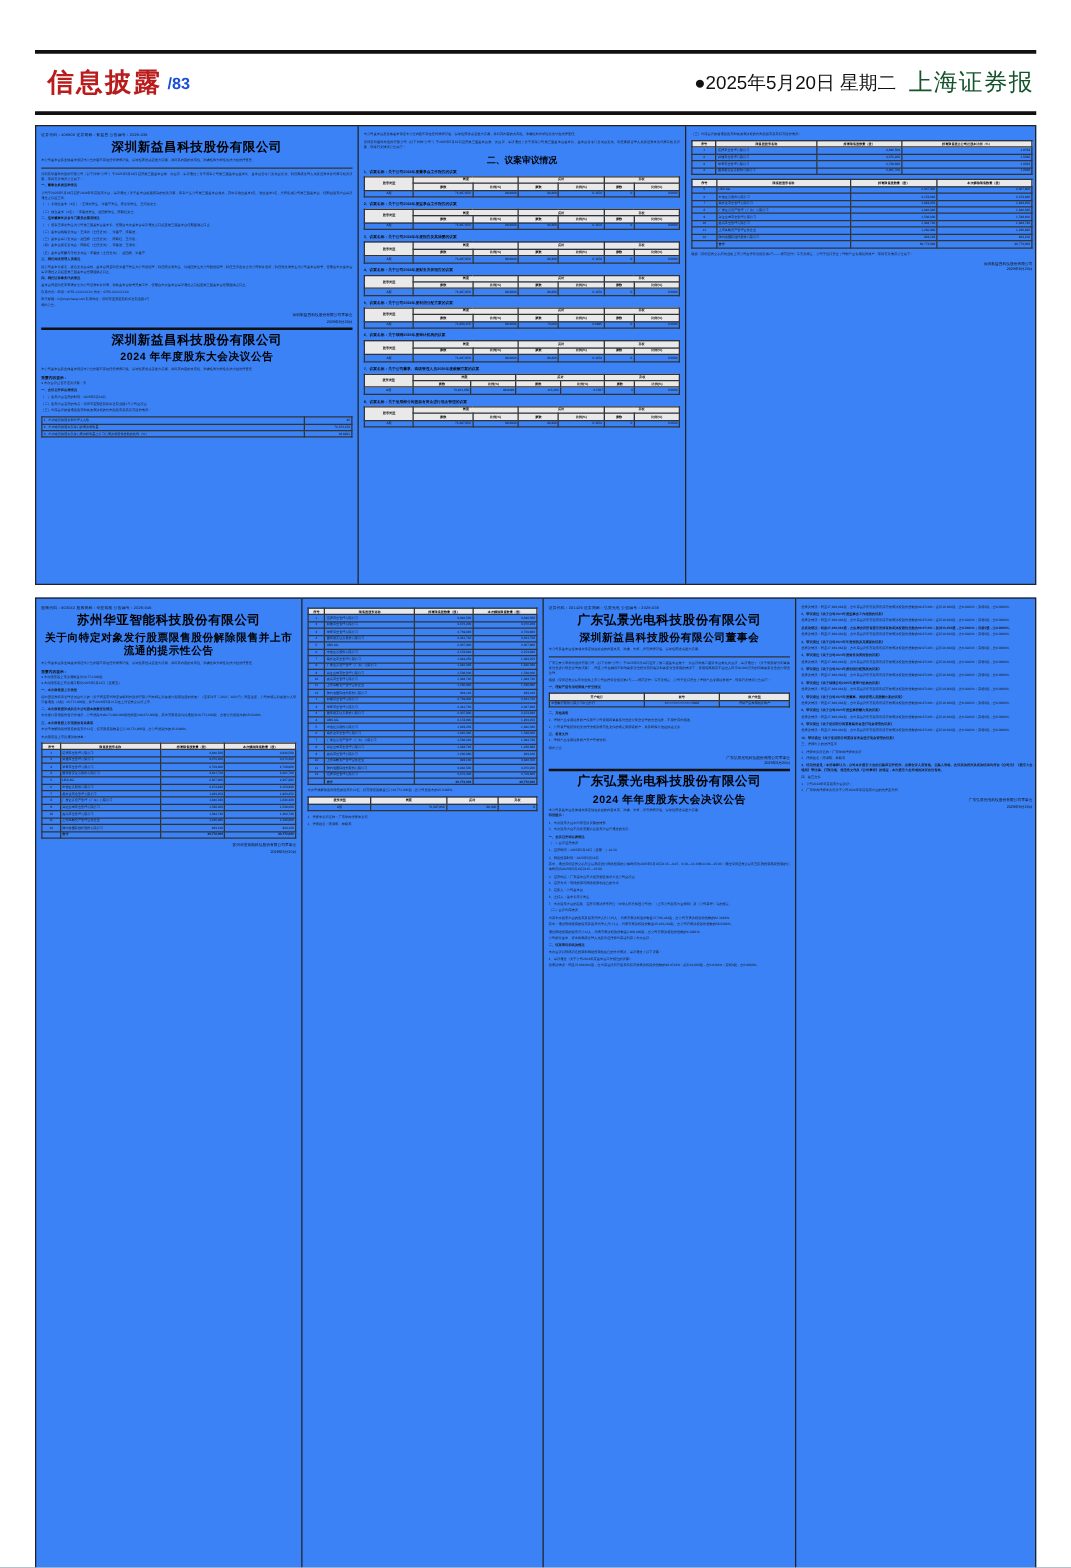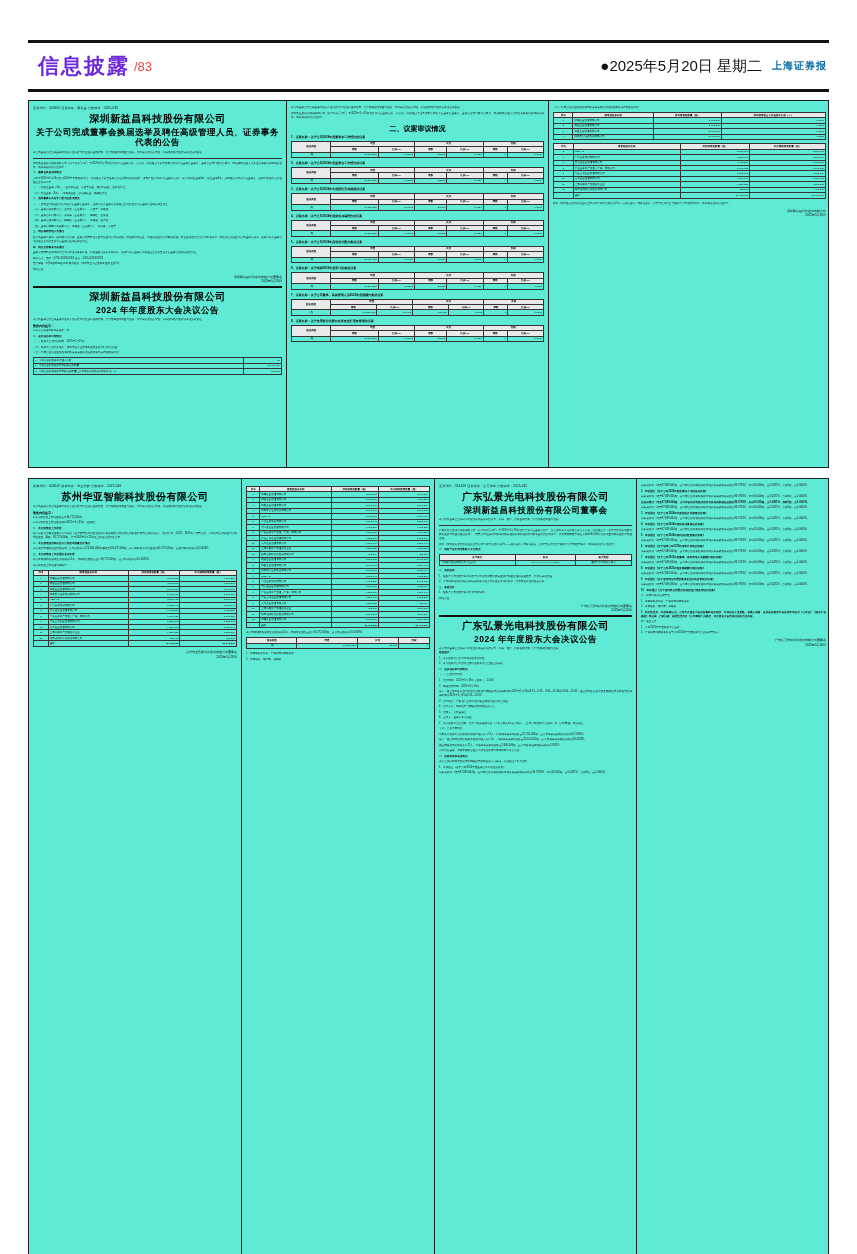--- a/index.html
+++ b/index.html
@@ -2,29 +2,29 @@
 <html><head>
 <meta charset="utf-8">
 <style>
   html,body{margin:0;padding:0;background:#b9b9b9;}
   body{font-family:"Liberation Sans","DejaVu Sans",sans-serif;}
   .page{width:857px;height:1254px;background:#ffffff;position:relative;overflow:hidden;margin:0 auto;}
 
   
   .masthead{position:absolute;left:28px;top:40px;width:801px;height:46px;border-top:3px solid #111;border-bottom:3px solid #111;display:flex;align-items:center;}
   .mh-logo{font-family:"DejaVu Serif","Liberation Serif",serif;font-weight:bold;font-size:30px;letter-spacing:-1px;color:#111;background:#111;color:#fff;padding:2px 6px;}
-  .mh-cn{font-size:21px;font-weight:bold;color:#6d28d9;margin-left:10px;letter-spacing:2px;}
-  .mh-sub{font-size:13px;color:#ef4444;margin-left:4px;font-weight:normal;}
+  .mh-cn{font-size:21px;font-weight:bold;color:#b91c1c;margin-left:10px;letter-spacing:2px;}
+  .mh-sub{font-size:13px;color:#1d4ed8;margin-left:4px;font-weight:bold;}
   .mh-right{margin-left:auto;display:flex;align-items:center;gap:10px;padding-right:2px;}
   .mh-date{font-size:15px;color:#111;}
-  .mh-paper{font-family:"DejaVu Serif","Liberation Serif",serif;font-size:10px;font-weight:bold;color:#0369a1;letter-spacing:1px;}
+  .mh-paper{font-family:"DejaVu Serif","Liberation Serif",serif;font-size:19px;font-weight:normal;color:#14532d;letter-spacing:1px;}
 
   
   .sheet{position:absolute;left:28px;top:100px;width:801px;height:1128px;}
-  .band{position:absolute;left:0;width:801px;border:1px solid #222;background:#5eead4;box-sizing:border-box;}
+  .band{position:absolute;left:0;width:801px;border:1px solid #222;background:#3b82f6;box-sizing:border-box;}
   .band.b1{top:0;height:368px;}
   .band.b2{top:378px;height:828px;}
   .vsplit{position:absolute;top:0;bottom:0;width:1px;background:#222;}
 
   .col{position:absolute;top:0;bottom:0;overflow:hidden;box-sizing:border-box;padding:5px 4px 4px 4px;}
 
   .tiny{font-size:2.6px;line-height:1.55;color:#1a1a1a;text-align:justify;}
   .tiny p{margin:0 0 1.5px 0;}
   .hdrline{font-size:3px;color:#111;margin-bottom:2px;letter-spacing:.2px;}
   .ttl-main{font-size:10px;font-weight:bold;text-align:center;color:#000;line-height:1.25;margin:3px 0 1px 0;letter-spacing:.5px;}
@@ -59,21 +59,20 @@
 
   <div class="sheet">
 
     <div class="band b1">
       <div class="vsplit" style="left:257px;"></div>
       <div class="vsplit" style="left:519px;"></div>
 
       <div class="col" style="left:0;width:257px;">
         <div class="hdrline">证券代码：400900     证券简称：新益昌     公告编号：2025-036</div>
         <div class="ttl-main">深圳新益昌科技股份有限公司</div>
-        <div class="ttl-sub">关于公司完成董事会换届选举及聘任高级管理人员、证券事务代表的公告</div>
         <div class="tiny">本公司董事会及全体董事保证本公告内容不存在任何虚假记载、误导性陈述或者重大遗漏，并对其内容的真实性、准确性和完整性依法承担法律责任。</div>
         <div class="rule"></div>
         <div class="tiny">
           <p>深圳新益昌科技股份有限公司（以下简称"公司"）于2025年5月19日召开第三届董事会第一次会议，审议通过了关于选举公司第三届董事会董事长、董事会各专门委员会委员、聘任高级管理人员及证券事务代表等相关议案，现将有关情况公告如下：</p>
           <p class="bold">一、董事会换届选举情况</p>
           <p>公司于2025年5月19日召开2024年年度股东大会，审议通过了关于董事会换届选举的相关议案，选举产生公司第三届董事会成员，其中非独立董事4名，独立董事3名，共同组成公司第三届董事会，任期自股东大会审议通过之日起三年。</p>
           <p>（一）非独立董事（4名）：王泽宏先生、宋昌宁先生、陈志明先生、王海燕女士。</p>
           <p>（二）独立董事（3名）：李春波先生、赵国栋先生、陈晓红女士。</p>
           <p class="bold">二、选举董事长及各专门委员会委员情况</p>
           <p>（一）选举王泽宏先生为公司第三届董事会董事长，任期自本次董事会审议通过之日起至第三届董事会任期届满之日止。</p>
@@ -503,20 +502,21 @@
     </div>
 
     <div class="band b2">
       <div class="vsplit" style="left:212px;"></div>
       <div class="vsplit" style="left:405px;"></div>
       <div class="vsplit" style="left:607px;"></div>
 
       <div class="col" style="left:0;width:212px;">
         <div class="hdrline">股票代码：603042     股票简称：华亚智能     公告编号：2025-046</div>
         <div class="ttl-main">苏州华亚智能科技股份有限公司</div>
+        <div class="ttl-sub">关于向特定对象发行股票限售股份解除限售并上市流通的提示性公告</div>
         <div class="tiny">本公司董事会及全体董事保证本公告内容不存在任何虚假记载、误导性陈述或者重大遗漏，并对其内容的真实性、准确性和完整性依法承担法律责任。</div>
         <div class="blkhdr">重要内容提示：</div>
         <div class="tiny">
           <p>● 本次限售股上市流通数量为30,772,000股</p>
           <p>● 本次限售股上市流通日期为2025年5月23日（星期五）</p>
           <p class="bold">一、本次限售股上市类型</p>
           <p>经中国证券监督管理委员会出具的《关于同意苏州华亚智能科技股份有限公司向特定对象发行股票注册的批复》（证监许可〔2023〕1931号）同意注册，公司向特定对象发行人民币普通股（A股）30,772,000股，并于2024年5月23日在上海证券交易所上市。</p>
           <p class="bold">二、本次限售股形成后至今公司股本数量变化情况</p>
           <p>本次发行新增股份登记完成后，公司总股本由173,900,000股增加至204,672,000股，其中有限售条件流通股为30,772,000股，占发行后总股本的15.0348%。</p>
           <p class="bold">三、本次限售股上市流通的有关承诺</p>

